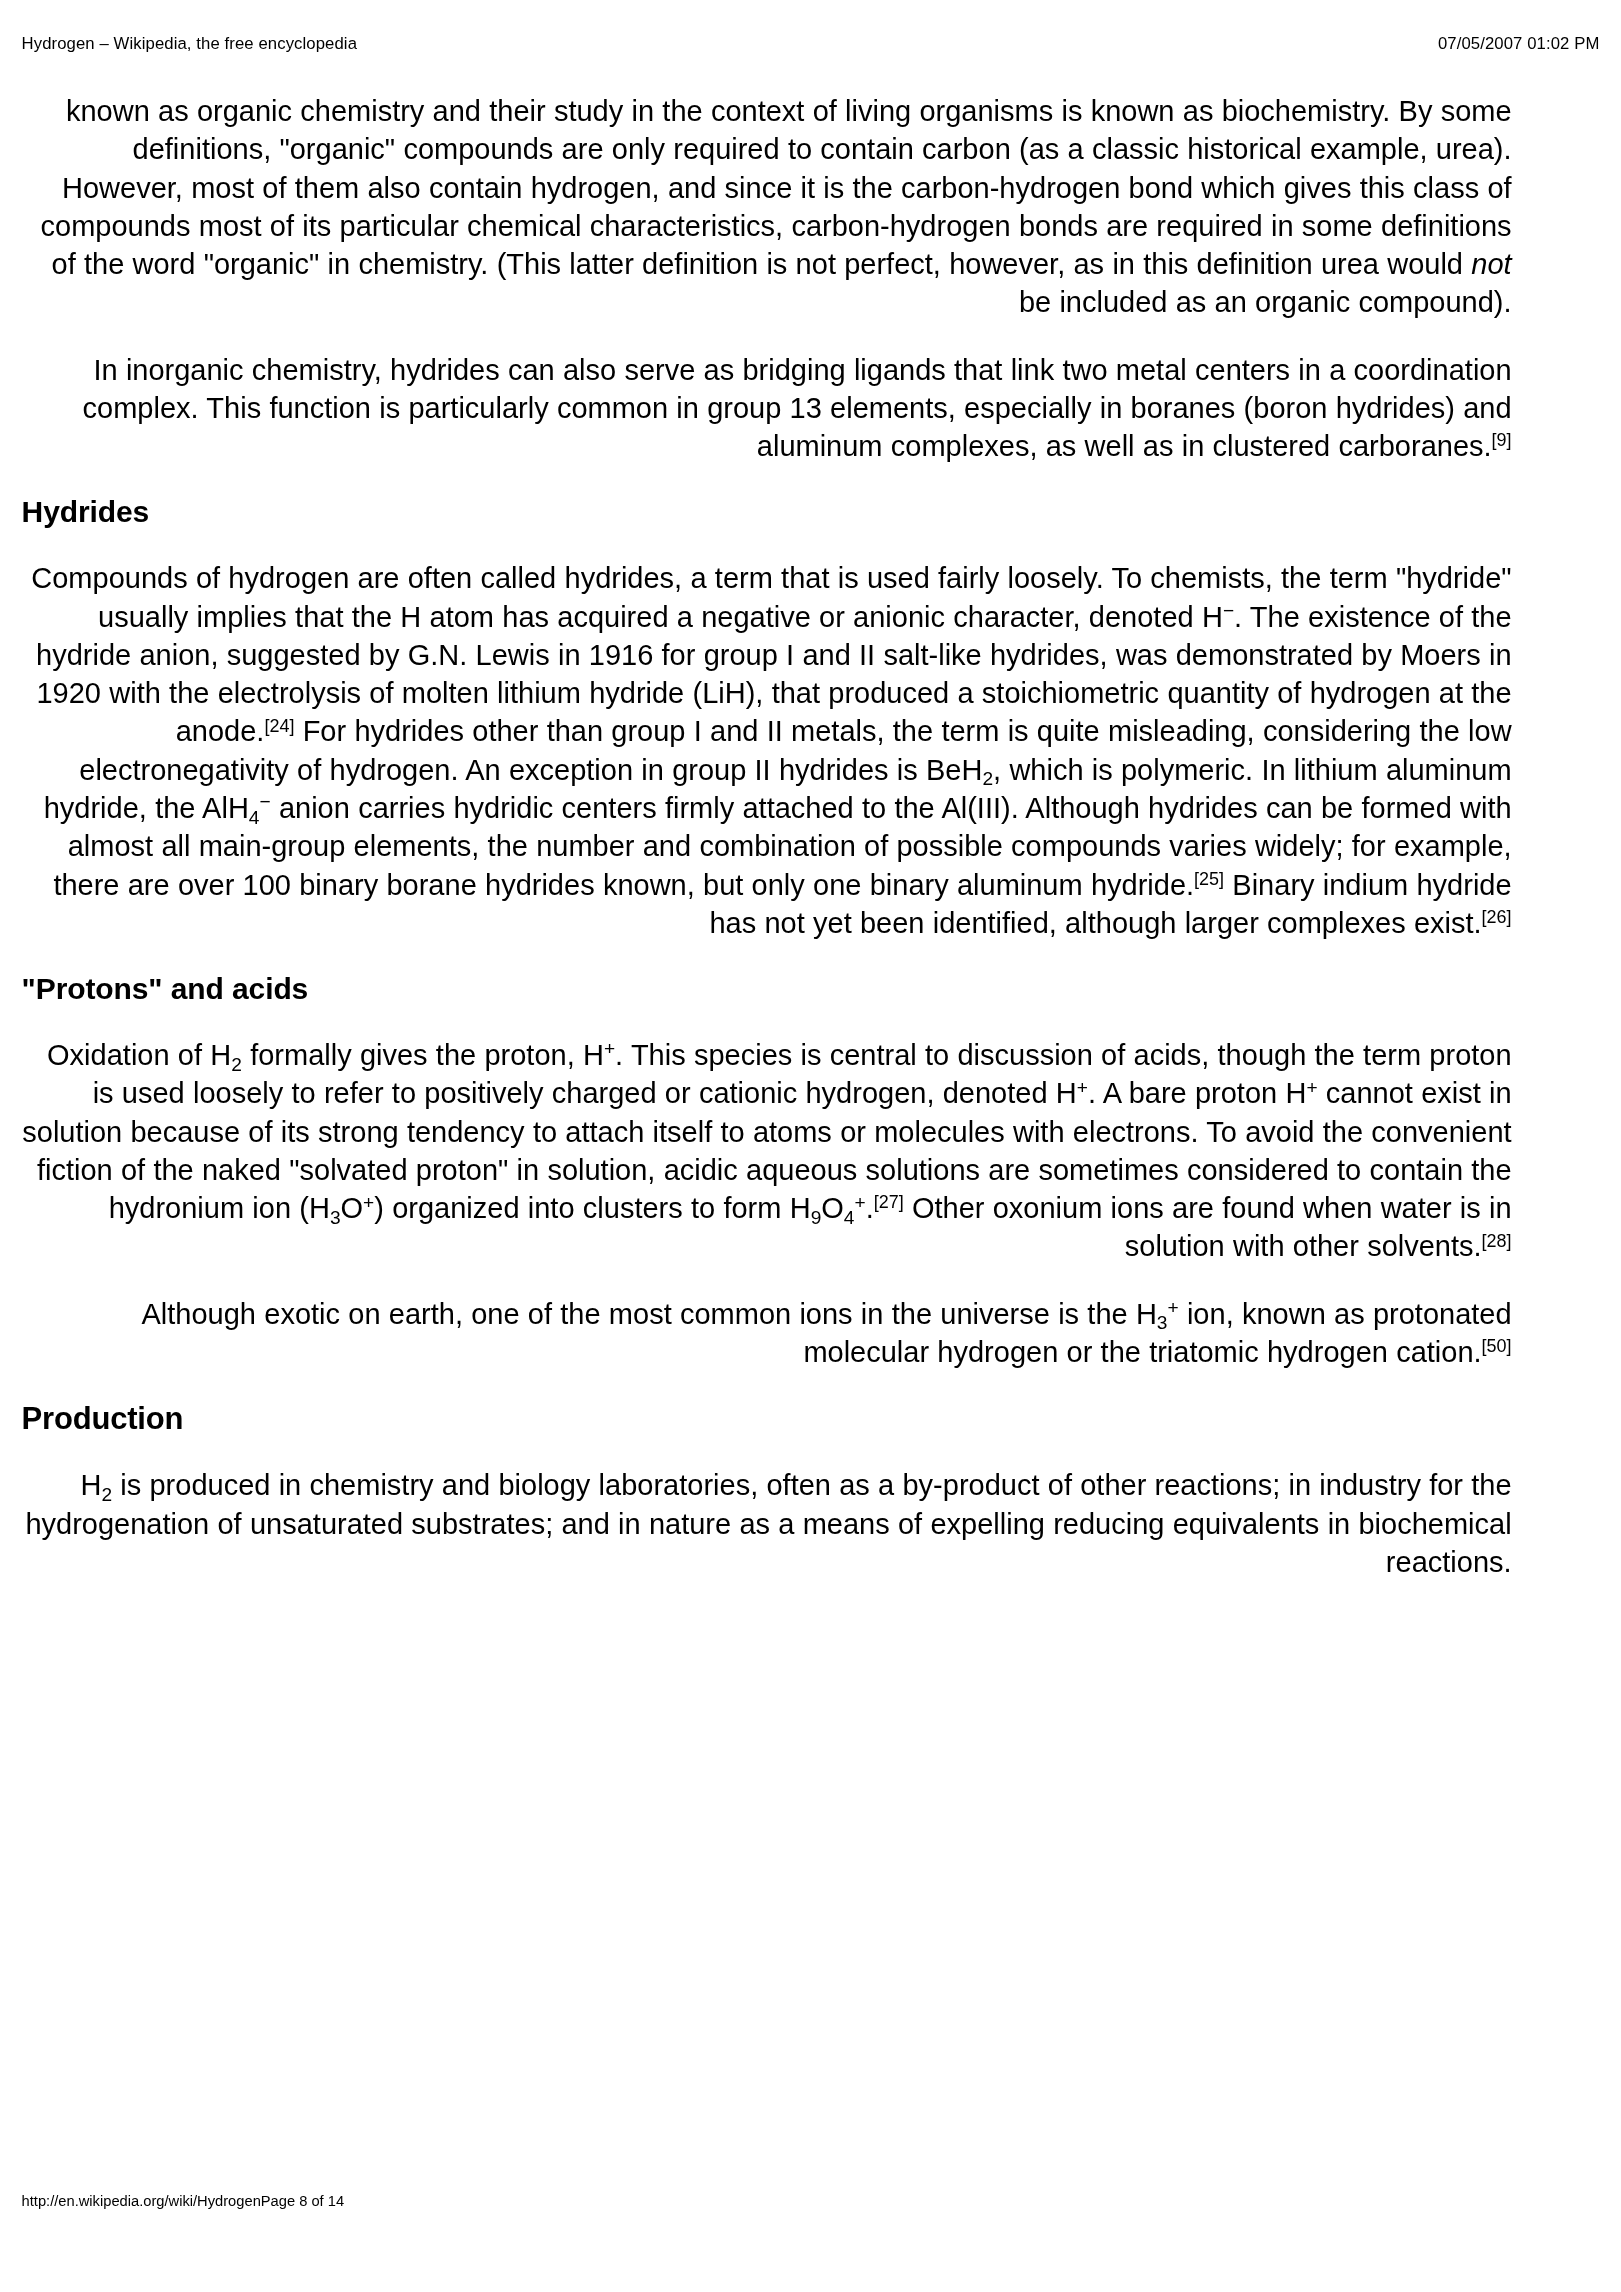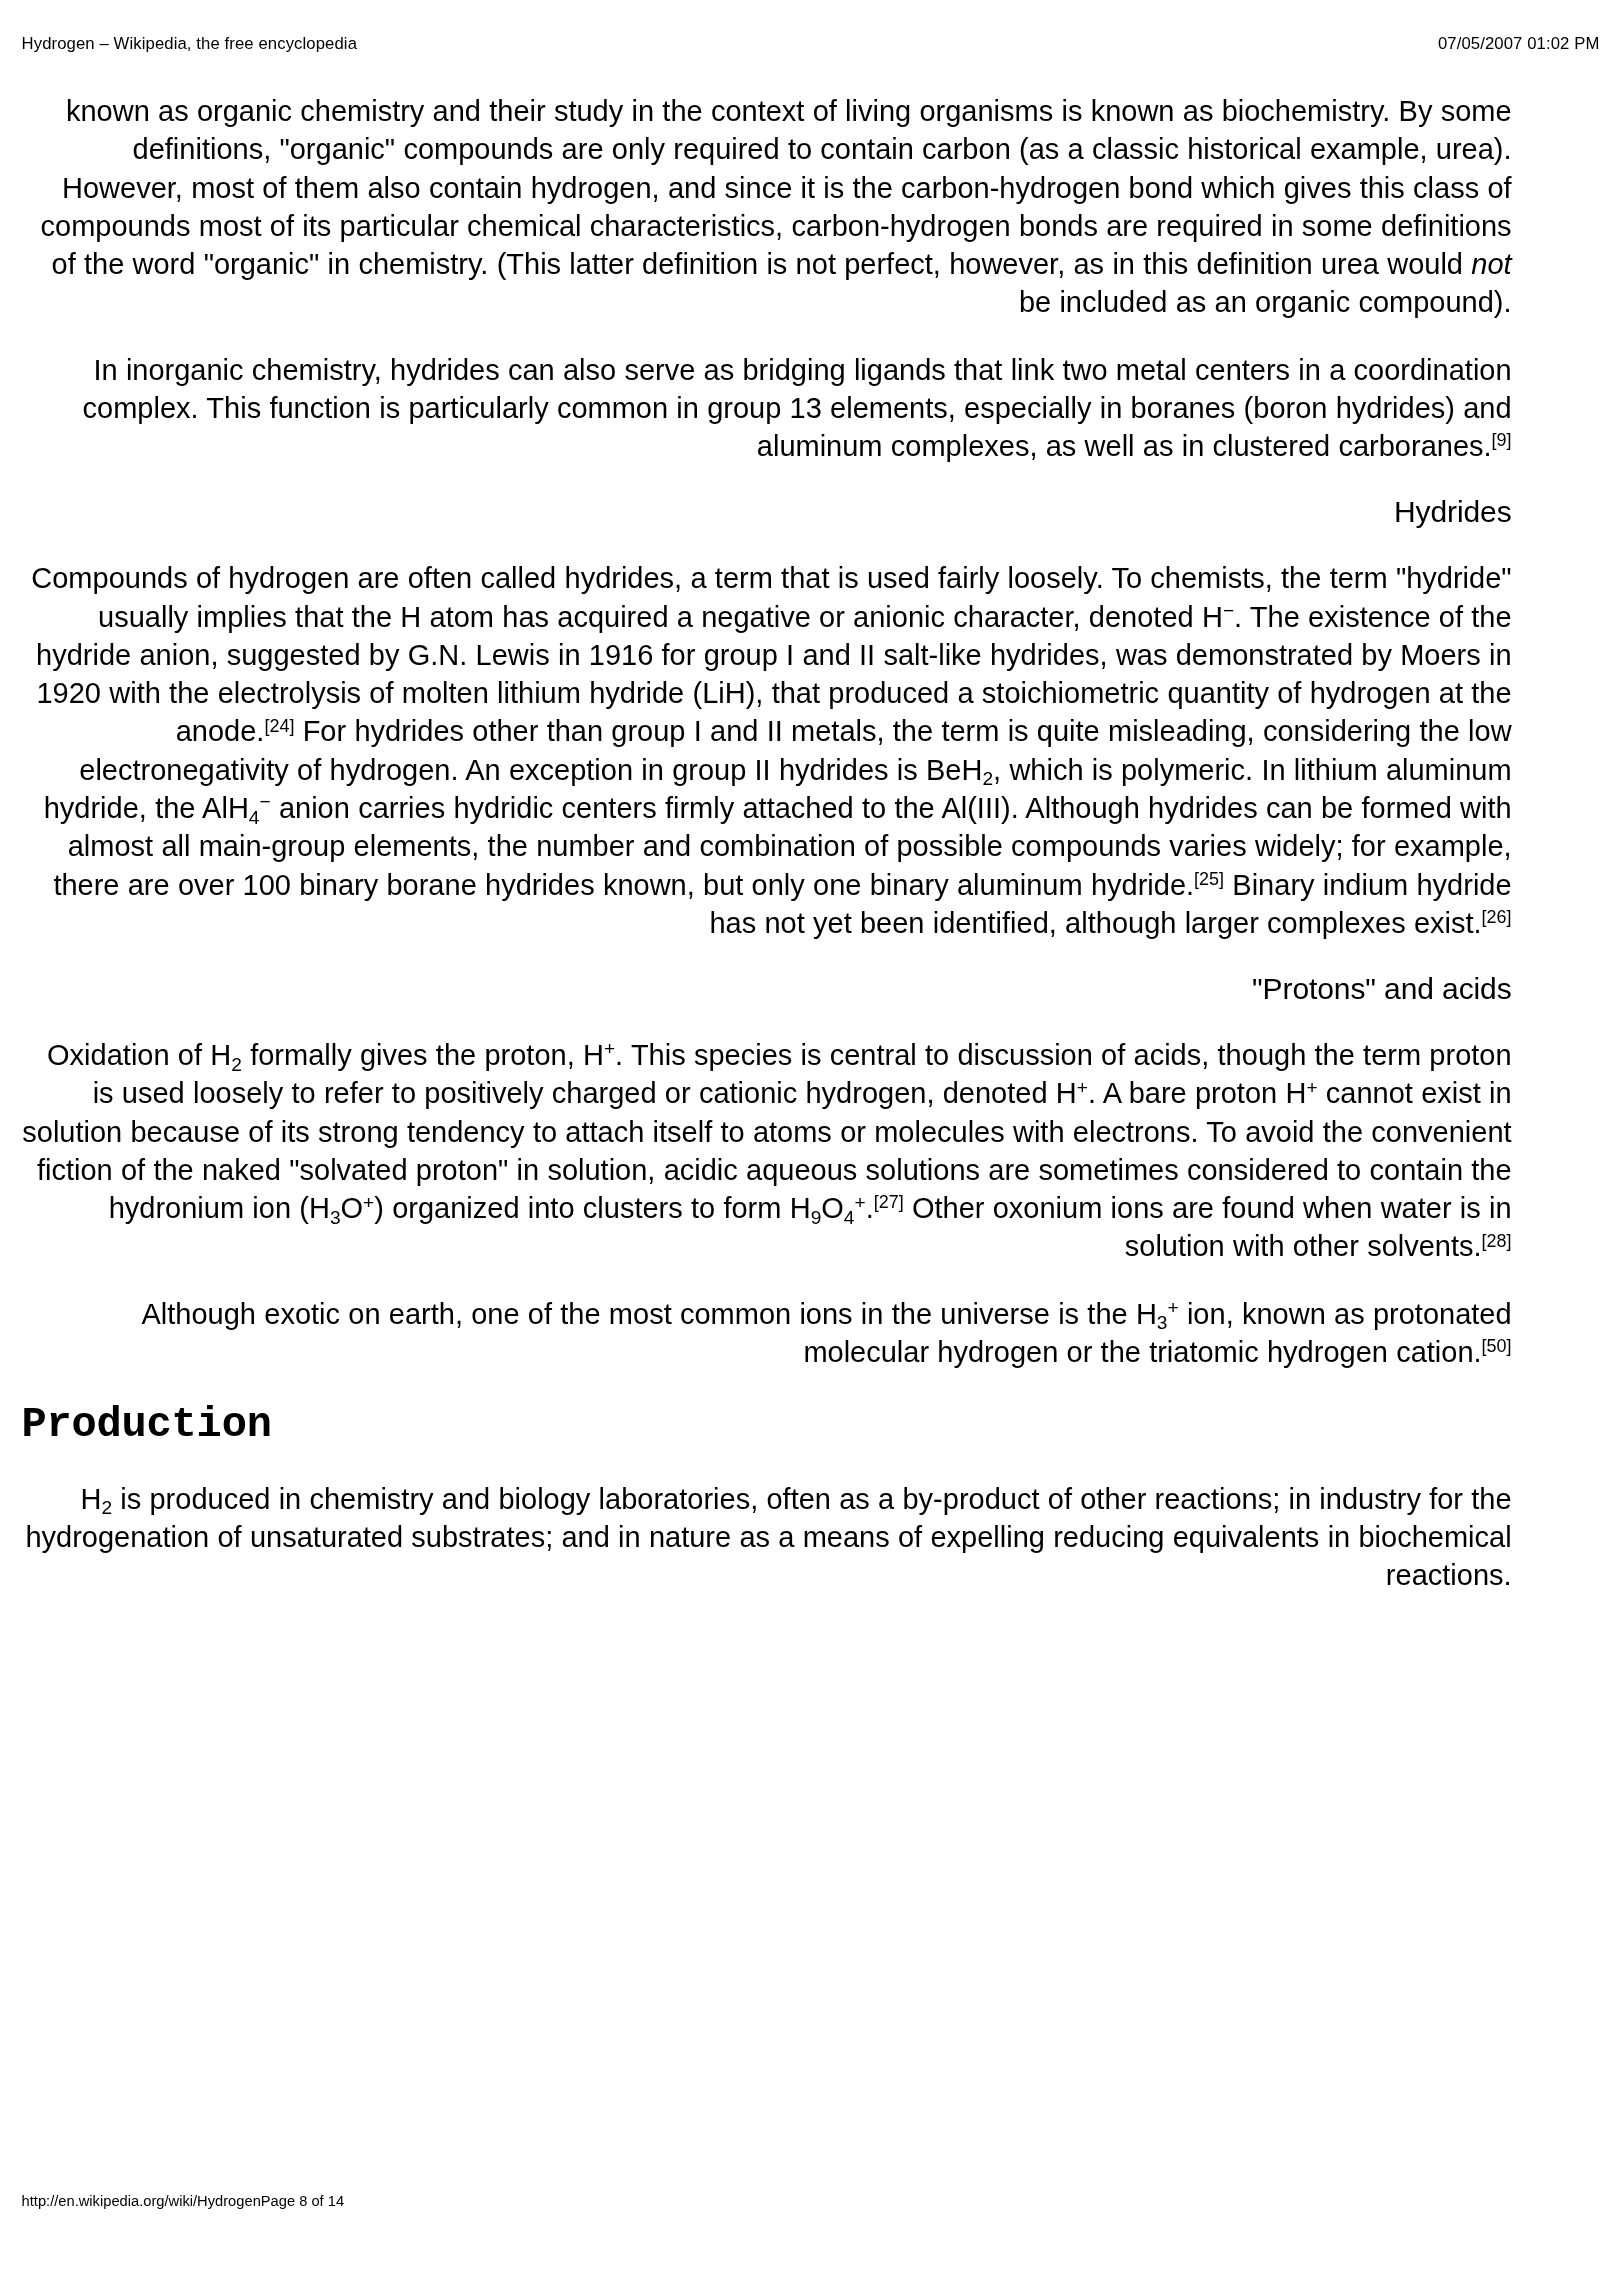--- a/index.html
+++ b/index.html
@@ -61,34 +61,32 @@
   p.para {
     margin: 0 0 29px 0;
     font-size: 29px;
     line-height: 1.32;
     text-align: right;
     word-spacing: 0.2px;
   }
 
   h2.section-heading {
     margin: 21.6px 0 29px 0;
-    font-size: 42px;
+    font-size: 31px;
     font-weight: bold;
     line-height: 1.2;
     letter-spacing: -0.2px;
-    font-family: Liberation Mono, monospace;
   }
 
   h3.sub-heading {
     margin: 23.5px 0 29px 0;
     font-size: 30px;
-    font-weight: normal;
+    font-weight: bold;
     line-height: 1.2;
     letter-spacing: -0.1px;
-    text-align: right;
   }
 
   h3.sub-heading.first { margin-top: 13.7px; }
 
   sub {
     font-size: 0.66em;
     vertical-align: baseline;
     position: relative;
     bottom: -0.30em;
   }

